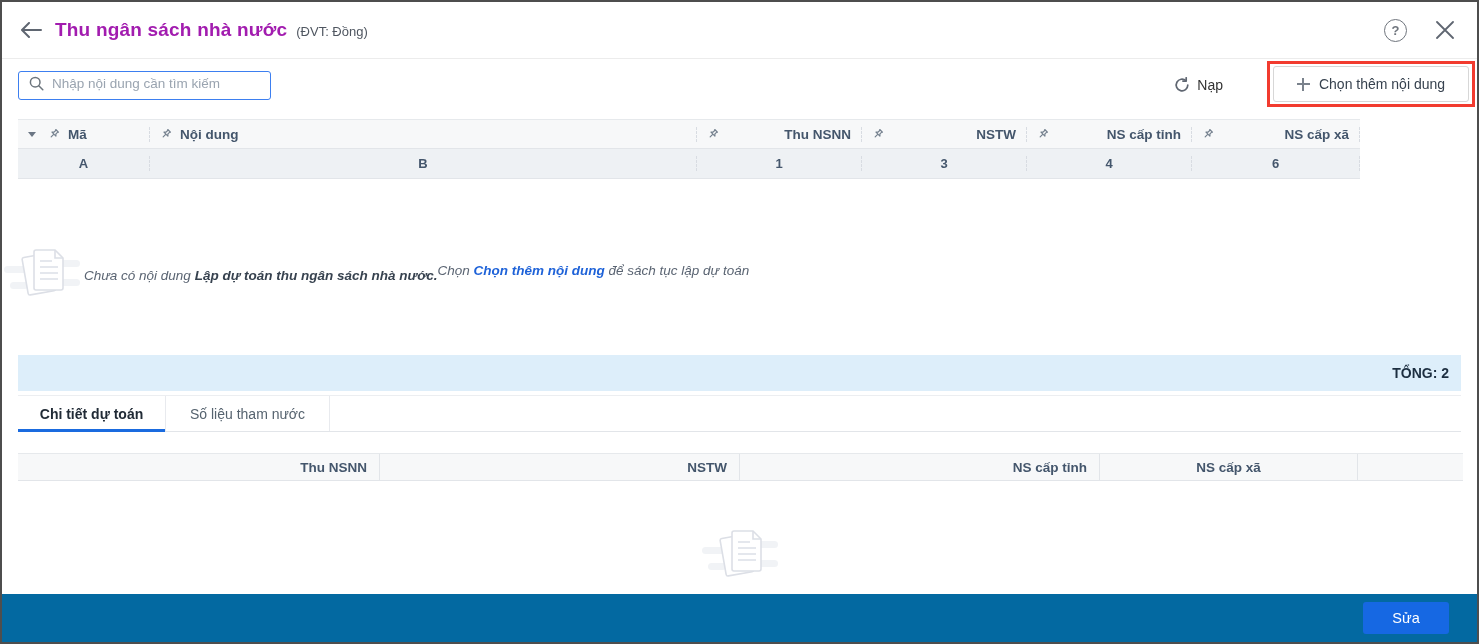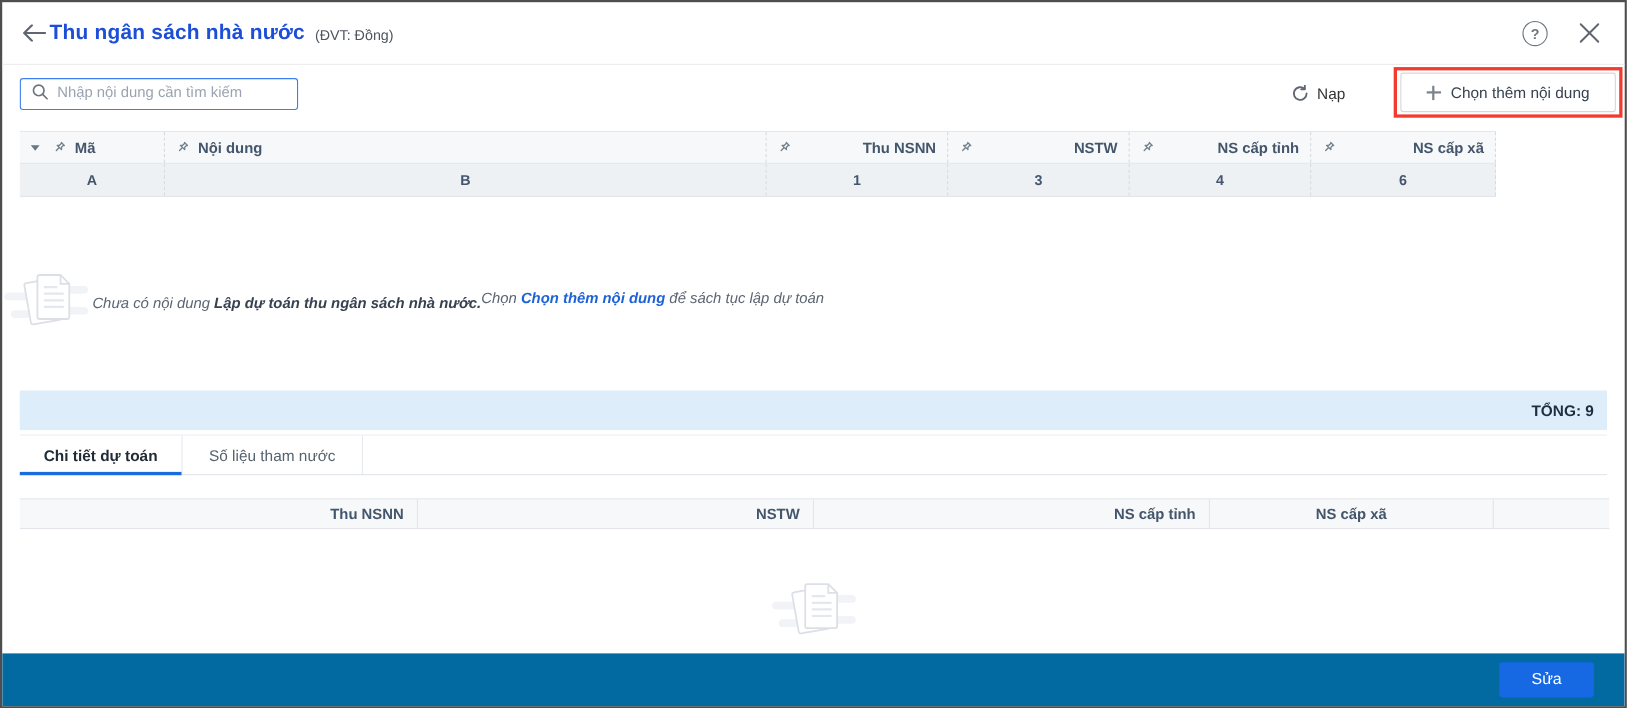--- a/index.html
+++ b/index.html
@@ -3,21 +3,21 @@
 <meta charset="utf-8">
 <style>
   * { margin:0; padding:0; box-sizing:border-box; }
   html,body { width:1479px; height:644px; background:#fff; }
   body { font-family:"Liberation Sans","DejaVu Sans",sans-serif; color:#333; }
   .window { width:1479px; height:644px; border:2px solid #4e4e4e; background:#fff; position:relative; overflow:hidden; }
 
   
   .titlebar { height:57px; border-bottom:1px solid #ececec; display:flex; align-items:center; padding:0 20px 0 16px; }
   .back-btn { width:26px; height:26px; display:flex; align-items:center; justify-content:center; cursor:pointer; }
-  .page-title { font-size:19px; font-weight:bold; color:#1d4ed8; margin-left:1px; letter-spacing:.2px; }
+  .page-title { font-size:19px; font-weight:bold; color:#a21caf; margin-left:11px; letter-spacing:.2px; }
   .page-subtitle { font-size:13px; color:#4f5660; margin-left:9px; margin-top:3px; }
   .titlebar .spacer, .toolbar .spacer { flex:1; }
   .help-btn { width:23px; height:23px; border:1.6px solid #6f757d; border-radius:50%; display:flex; align-items:center; justify-content:center; font-size:13px; font-weight:bold; color:#6f757d; cursor:pointer; }
   .close-btn { margin-left:26px; width:24px; height:24px; display:flex; align-items:center; justify-content:center; cursor:pointer; }
 
   
   .toolbar { height:52px; display:flex; align-items:center; padding:0 18px 0 16px; position:relative; }
   .search-box { width:253px; height:29px; border:1px solid #3d7ff0; border-radius:3px; display:flex; align-items:center; padding:0 8px 4px 10px; background:#fff; }
   .search-box input { border:none; outline:none; flex:1; font-size:13.5px; font-family:inherit; color:#333; margin-left:8px; background:transparent; }
   .search-box input::placeholder { color:#9aa4b0; }
@@ -25,21 +25,21 @@
   .reload span { font-size:14px; color:#333; margin-left:7px; }
   .annotation { position:absolute; right:2px; top:2px; width:208px; height:46px; border:3px solid #f23b2f; display:flex; align-items:center; justify-content:center; }
   .add-btn { width:196px; height:36px; border:1px solid #d7d7d7; border-radius:3px; background:#fff; display:flex; align-items:center; justify-content:center; cursor:pointer; font-size:14px; color:#37424f; }
   .plus-icon { position:relative; width:13px; height:13px; margin-right:9px; }
   .plus-icon::before, .plus-icon::after { content:""; position:absolute; background:#7a828c; }
   .plus-icon::before { left:5.5px; top:0; width:2px; height:13px; }
   .plus-icon::after { top:5.5px; left:0; width:13px; height:2px; }
 
   
   .grid-upper { margin:8px 0 0 16px; width:1342px; }
-  .g-row { display:flex; width:100%; }
+  .g-row { display:flex; width:100%;align-items:center; }
   .g-head { height:30px; background:#f7f8f9; border-top:1px solid #e6e9ec; border-bottom:1px solid #e2e5e9; }
   .g-sub  { height:30px; background:#eef1f4; border-bottom:1px solid #e2e5e9; }
   .g-cell { display:flex; align-items:center; padding:0 10px; font-size:13.5px; font-weight:bold; color:#44566c; border-right:1px dashed #d8dce2; }
   .g-cell.first { border-left:none; }
   .g-num { justify-content:space-between; }
   .g-sub .g-cell { justify-content:center; font-size:13px; }
   .c1 { width:132px; } .c2 { width:547px; } .c3,.c4,.c5 { width:165px; } .c6 { width:168px; }
   .caret { width:0; height:0; border-left:4.5px solid transparent; border-right:4.5px solid transparent; border-top:5.5px solid #6b7684; margin-right:12px; cursor:pointer; }
   .pin { margin-right:8px; cursor:pointer; flex:0 0 auto; }
 
@@ -206,21 +206,21 @@
     </svg>
     <div class="empty-line l1">
       <span>Chưa có nội dung </span><b>Lập dự toán thu ngân sách nhà nước.</b>
     </div>
     <div class="empty-line">
       <span>Chọn </span><span class="link">Chọn thêm nội dung</span><span> để sách tục lập dự toán</span>
     </div>
   </div>
 
   <div class="total-bar">
-    <span>TỔNG: 9</span>
+    <span>TỔNG: 2</span>
   </div>
 
   <div class="tabs">
     <div class="tab tab1 active">
       <span>Chi tiết dự toán</span>
     </div>
     <div class="tab tab2 inactive">
       <span>Số liệu tham nước</span>
     </div>
   </div>

